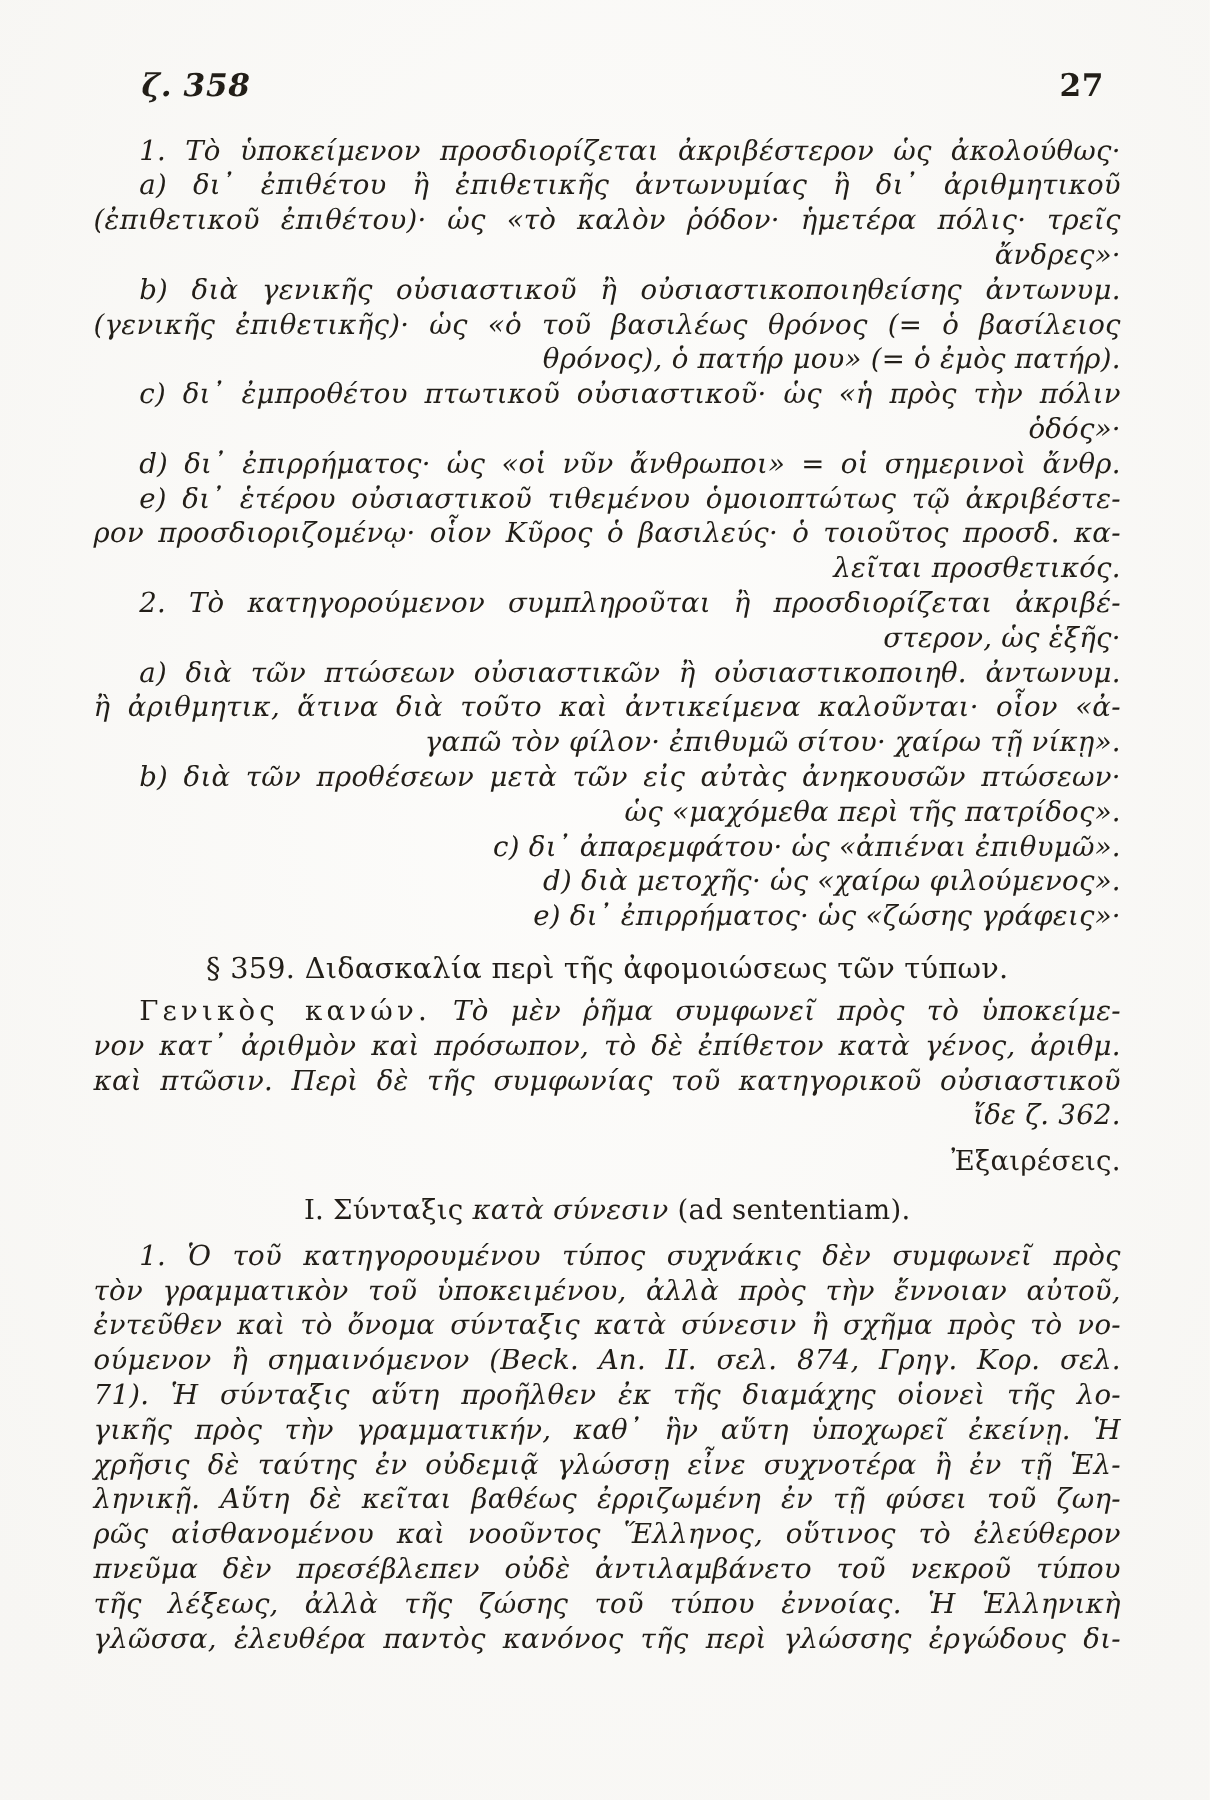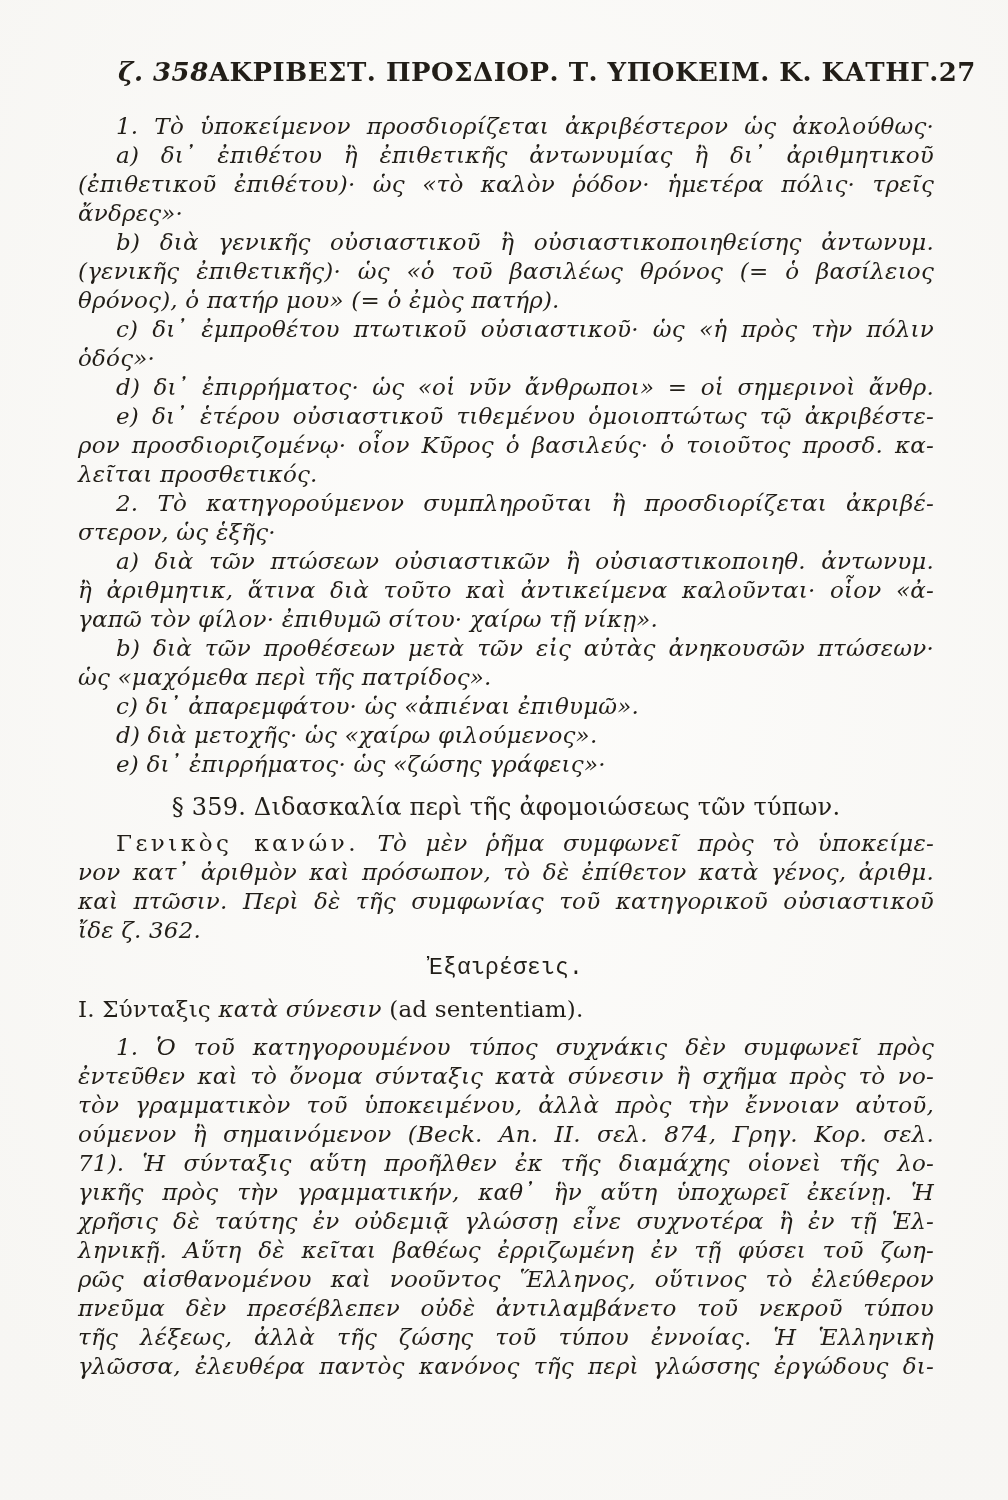--- a/index.html
+++ b/index.html
@@ -34,54 +34,53 @@
   .running-header .section-ref { font-style: italic; }
   .running-header .hdr-title { font-style: normal; }
   .text-body {
     position: absolute;
     top: 112px; left: 78px; width: 856px;
     font-size: 23px;
     font-style: italic;
     line-height: 29px;
     letter-spacing: 0.2px;
   }
-  .tline { min-height: 29px; }
+  .tline { min-height: 29px; text-align: right; }
   .tline.justify { text-align: justify; text-align-last: justify; }
   .tline.indent { padding-left: 38px; }
   .lead-spaced { letter-spacing: 3.5px; font-style: normal; }
   .sec-heading {
     font-style: normal;
     text-align: center;
     font-size: 24px;
     line-height: 32px;
     margin: 12px 0 6px 0;
   }
   .center-line {
     font-style: normal;
-    text-align: center;
+    text-align: right;
     font-size: 23px;
     line-height: 30px;
     margin: 8px 0 2px 0;
-    font-family: Liberation Mono, monospace;
   }
   .sub-heading {
     font-style: normal;
+    text-align: center;
     font-size: 23px;
     line-height: 30px;
     margin: 11px 0 9px 0;
   }
   .sub-heading .em { font-style: italic; }
 </style>
 </head>
 <body style="background: rgb(251, 250, 247);">
 
 <div class="page" style="color: rgb(34, 30, 24);">
   <div class="running-header">
     <span class="section-ref">ζ. 358</span>
-    <span class="hdr-title">ΑΚΡΙΒΕΣΤ. ΠΡΟΣΔΙΟΡ. Τ. ΥΠΟΚΕΙΜ. Κ. ΚΑΤΗΓ.</span>
     <span class="hdr-page">27</span>
   </div>
   <div class="text-body" id="text-body">
       <div class="tline indent justify">1. Τὸ ὑποκείμενον προσδιορίζεται ἀκριβέστερον ὡς ἀκολούθως·</div>
       <div class="tline indent justify">a) δι᾽ ἐπιθέτου ἢ ἐπιθετικῆς ἀντωνυμίας ἢ δι᾽ ἀριθμητικοῦ</div>
       <div class="tline justify">(ἐπιθετικοῦ ἐπιθέτου)· ὡς «τὸ καλὸν ῥόδον· ἡμετέρα πόλις· τρεῖς</div>
       <div class="tline">ἄνδρες»·</div>
       <div class="tline indent justify">b) διὰ γενικῆς οὐσιαστικοῦ ἢ οὐσιαστικοποιηθείσης ἀντωνυμ.</div>
       <div class="tline justify">(γενικῆς ἐπιθετικῆς)· ὡς «ὁ τοῦ βασιλέως θρόνος (= ὁ βασίλειος</div>
       <div class="tline">θρόνος), ὁ πατήρ μου» (= ὁ ἐμὸς πατήρ).</div>
@@ -102,22 +101,22 @@
       <div class="tline indent">d) διὰ μετοχῆς· ὡς «χαίρω φιλούμενος».</div>
       <div class="tline indent">e) δι᾽ ἐπιρρήματος· ὡς «ζώσης γράφεις»·</div>
       <div class="sec-heading">§ 359. Διδασκαλία περὶ τῆς ἀφομοιώσεως τῶν τύπων.</div>
       <div class="tline indent justify"><span class="lead-spaced">Γενικὸς κανών.</span><span> Τὸ μὲν ῥῆμα συμφωνεῖ πρὸς τὸ ὑποκείμε-</span></div>
       <div class="tline justify">νον κατ᾽ ἀριθμὸν καὶ πρόσωπον, τὸ δὲ ἐπίθετον κατὰ γένος, ἀριθμ.</div>
       <div class="tline justify">καὶ πτῶσιν. Περὶ δὲ τῆς συμφωνίας τοῦ κατηγορικοῦ οὐσιαστικοῦ</div>
       <div class="tline">ἴδε ζ. 362.</div>
       <div class="center-line">Ἐξαιρέσεις.</div>
       <div class="sub-heading"><span>I. Σύνταξις </span><span class="em">κατὰ σύνεσιν</span><span> (ad sententiam).</span></div>
       <div class="tline indent justify">1. Ὁ τοῦ κατηγορουμένου τύπος συχνάκις δὲν συμφωνεῖ πρὸς</div>
+      <div class="tline justify">τὸν γραμματικὸν τοῦ ὑποκειμένου, ἀλλὰ πρὸς τὴν ἔννοιαν αὐτοῦ,</div>
       <div class="tline justify">ἐντεῦθεν καὶ τὸ ὄνομα σύνταξις κατὰ σύνεσιν ἢ σχῆμα πρὸς τὸ νο-</div>
-      <div class="tline justify">τὸν γραμματικὸν τοῦ ὑποκειμένου, ἀλλὰ πρὸς τὴν ἔννοιαν αὐτοῦ,</div>
       <div class="tline justify">ούμενον ἢ σημαινόμενον (Beck. An. II. σελ. 874, Γρηγ. Κορ. σελ.</div>
       <div class="tline justify">71). Ἡ σύνταξις αὕτη προῆλθεν ἐκ τῆς διαμάχης οἱονεὶ τῆς λο-</div>
       <div class="tline justify">γικῆς πρὸς τὴν γραμματικήν, καθ᾽ ἣν αὕτη ὑποχωρεῖ ἐκείνῃ. Ἡ</div>
       <div class="tline justify">χρῆσις δὲ ταύτης ἐν οὐδεμιᾷ γλώσσῃ εἶνε συχνοτέρα ἢ ἐν τῇ Ἑλ-</div>
       <div class="tline justify">ληνικῇ. Αὕτη δὲ κεῖται βαθέως ἐρριζωμένη ἐν τῇ φύσει τοῦ ζωη-</div>
       <div class="tline justify">ρῶς αἰσθανομένου καὶ νοοῦντος Ἕλληνος, οὕτινος τὸ ἐλεύθερον</div>
       <div class="tline justify">πνεῦμα δὲν πρεσέβλεπεν οὐδὲ ἀντιλαμβάνετο τοῦ νεκροῦ τύπου</div>
       <div class="tline justify">τῆς λέξεως, ἀλλὰ τῆς ζώσης τοῦ τύπου ἐννοίας. Ἡ Ἑλληνικὴ</div>
       <div class="tline justify">γλῶσσα, ἐλευθέρα παντὸς κανόνος τῆς περὶ γλώσσης ἐργώδους δι-</div>
     </div>

